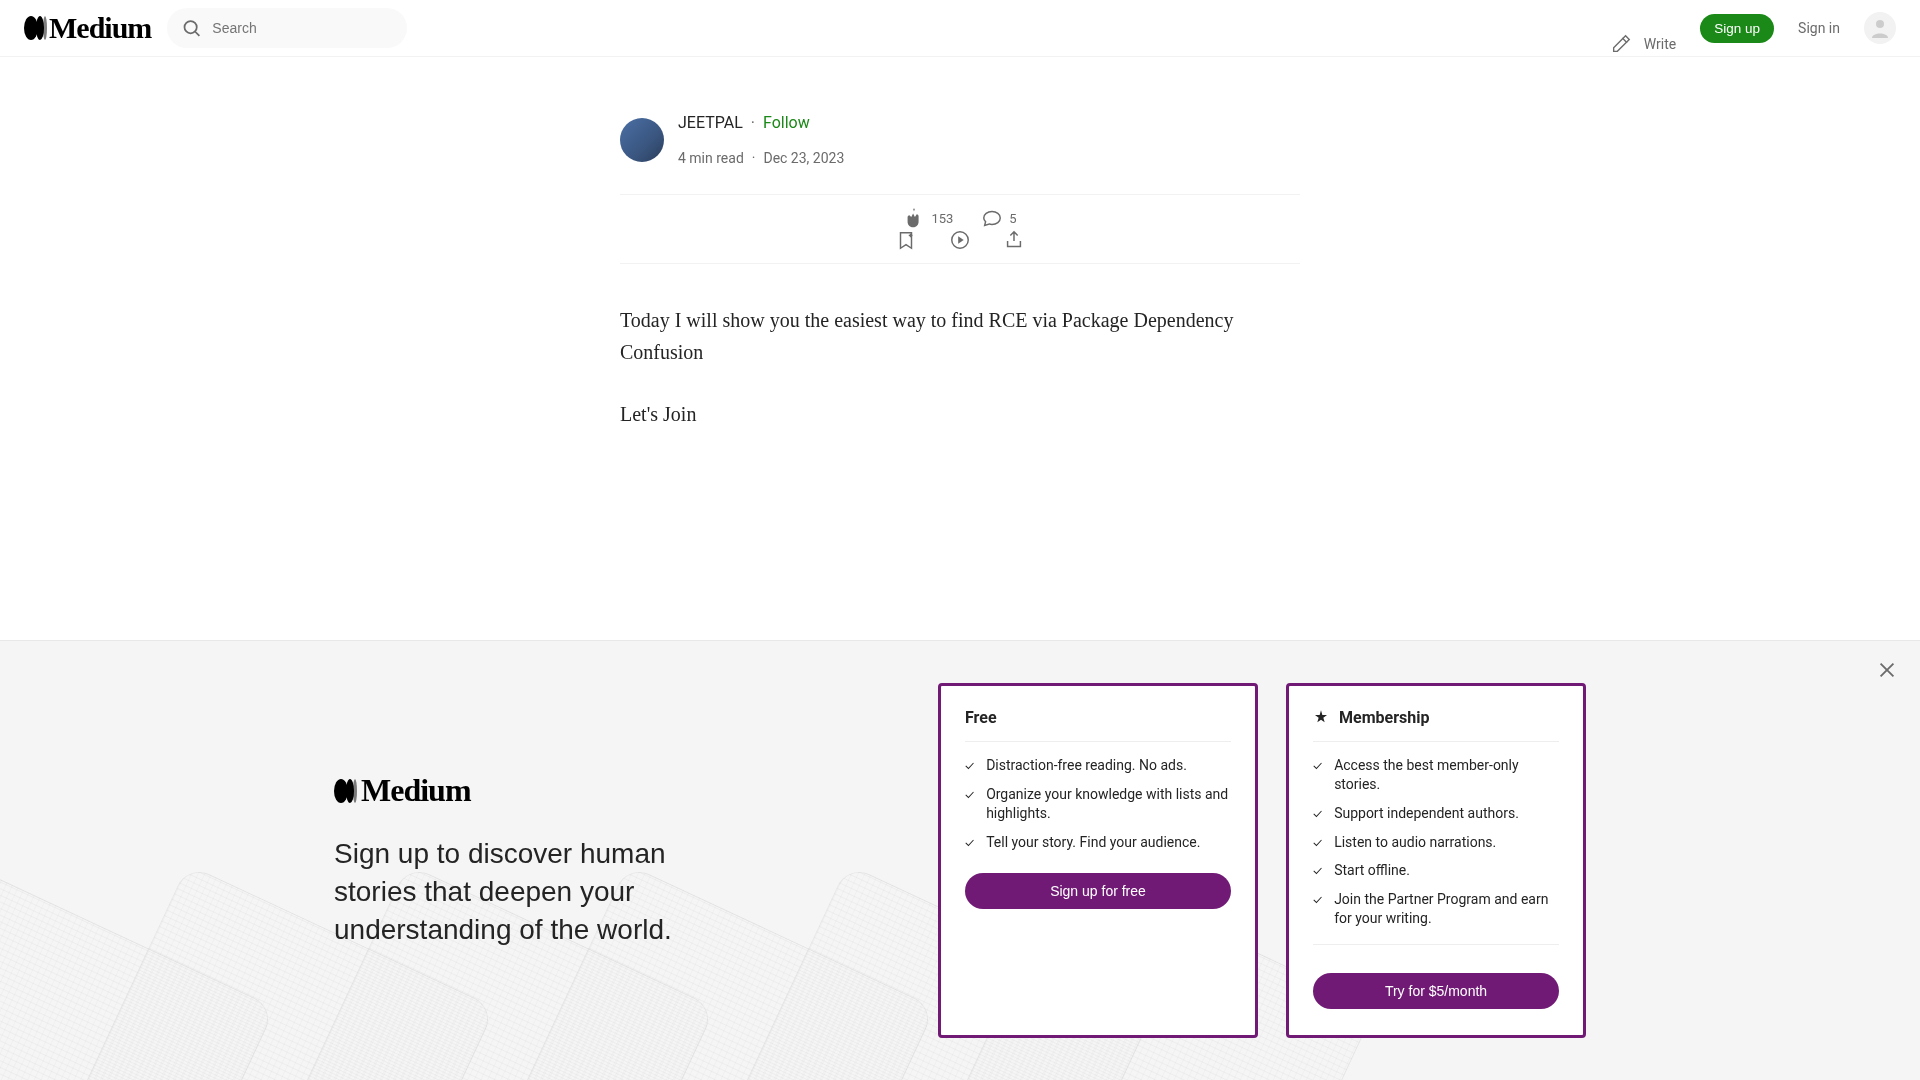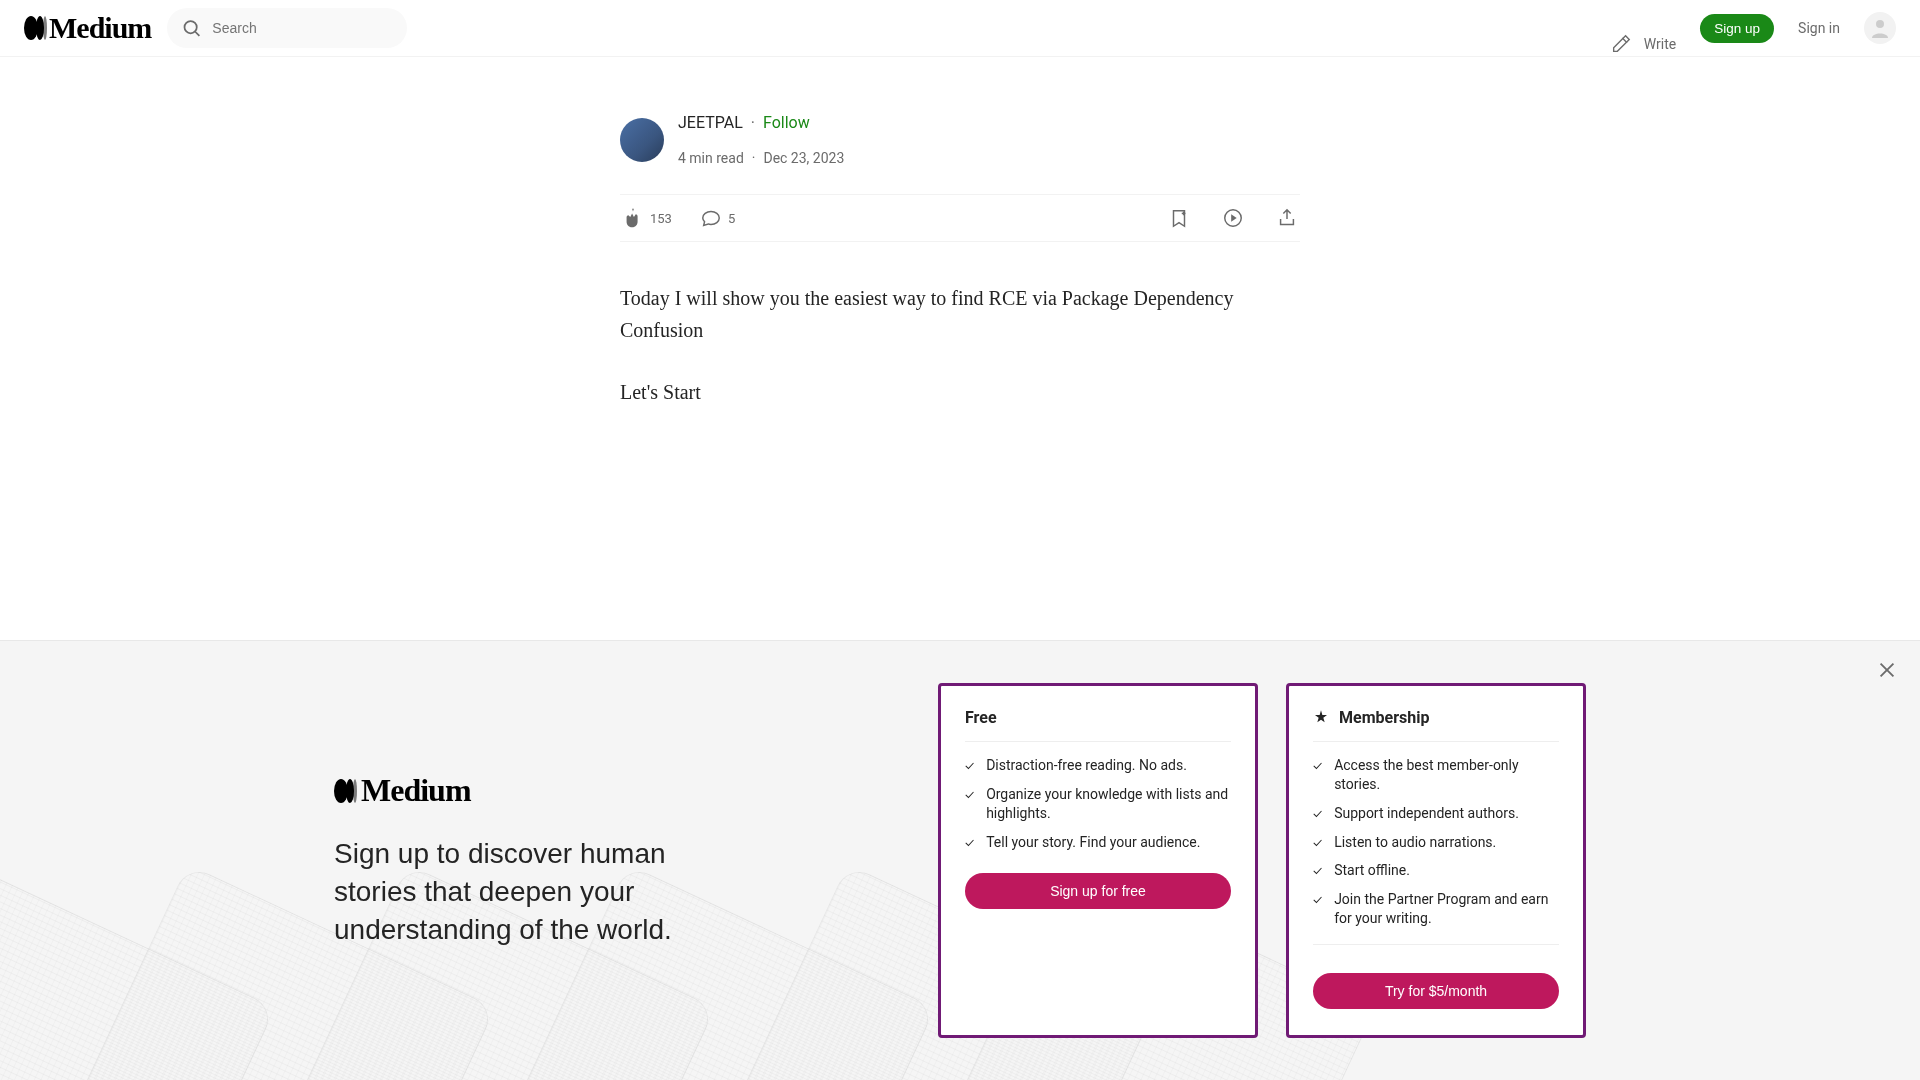--- a/index.html
+++ b/index.html
@@ -104,20 +104,21 @@
   .author-bottom { display: flex; align-items: center; gap: 8px; font-size: 14px; color: #6b6b6b; }
 
   .engagement-bar {
     border-top: 1px solid #f2f2f2;
     border-bottom: 1px solid #f2f2f2;
     padding: 12px 2px;
     display: flex;
     justify-content: space-between;
     align-items: center;
     margin-bottom: 40px;
+    flex-direction: column;
   }
   .engagement-left { display: flex; align-items: center; gap: 28px; }
   .eng-item { display: flex; align-items: center; gap: 6px; color: #6b6b6b; font-size: 13px; cursor: pointer; }
   .eng-item svg { width: 22px; height: 22px; fill: #6b6b6b; stroke: none; }
   .eng-item.comment svg { fill: none; stroke: #6b6b6b; stroke-width: 1.6; }
   .engagement-right { display: flex; align-items: center; gap: 32px; }
   .eng-icon { cursor: pointer; display: flex; }
   .eng-icon svg { width: 22px; height: 22px; fill: none; stroke: #6b6b6b; stroke-width: 1.6; }
 
   .article-body p {
@@ -223,21 +224,21 @@
   .feature-list li::before {
     content: "✓";
     font-size: 13px;
     color: #242424;
     flex-shrink: 0;
     margin-top: 1px;
   }
   .plan-card.member .feature-list { border-bottom: 1px solid #eee; padding-bottom: 6px; margin-bottom: 16px; }
   .plan-cta {
     width: 100%;
-    background: #be185d;
+    background: #701a75;
     color: #fff;
     border: none;
     border-radius: 20px;
     padding: 10px 0;
     font-size: 14px;
     cursor: pointer;
     margin-top: 12px;
   }
 </style>
 </head>
@@ -330,21 +331,21 @@
       <span class="eng-icon">
         <svg viewBox="0 0 24 24">
             <path d="M12 3v10M8 7l4-4l4 4M5 13v6h14v-6"></path>
           </svg>
       </span>
     </div>
   </div>
 
   <div class="article-body">
     <p>Today I will show you the easiest way to find RCE via Package Dependency Confusion</p>
-    <p>Let's Start</p>
+    <p>Let's Join</p>
   </div>
 </article>
 
 <div class="modal-overlay">
   <div class="modal-bg">
     <div class="cube"></div>
       <div class="cube"></div>
       <div class="cube"></div>
       <div class="cube"></div>
       <div class="cube"></div>

